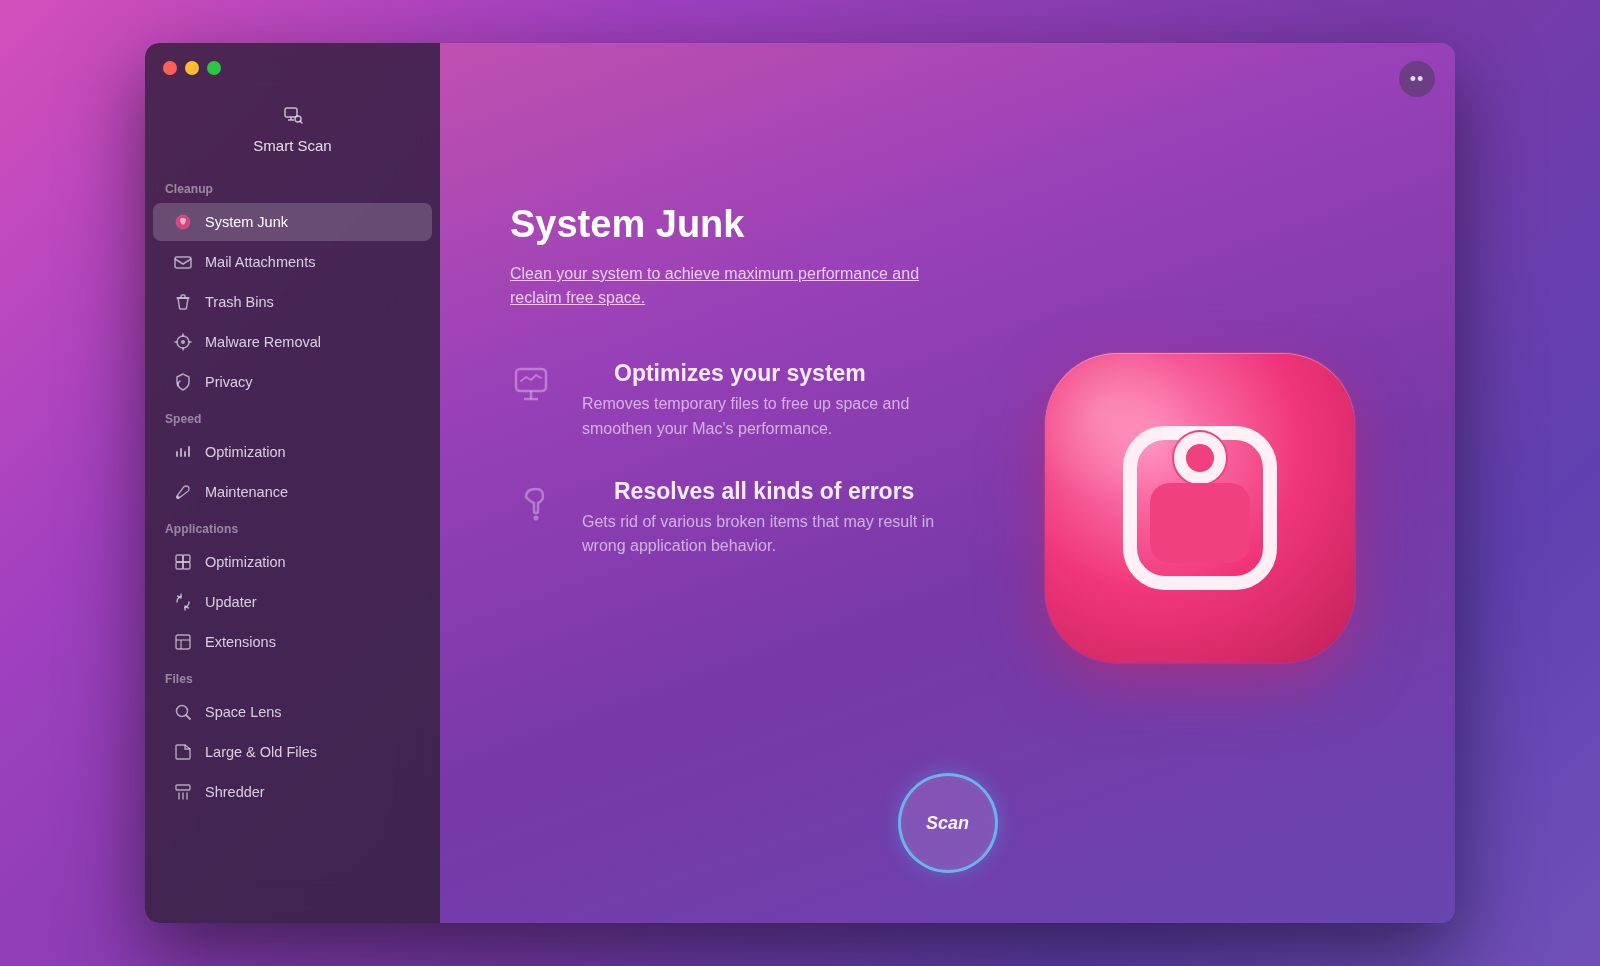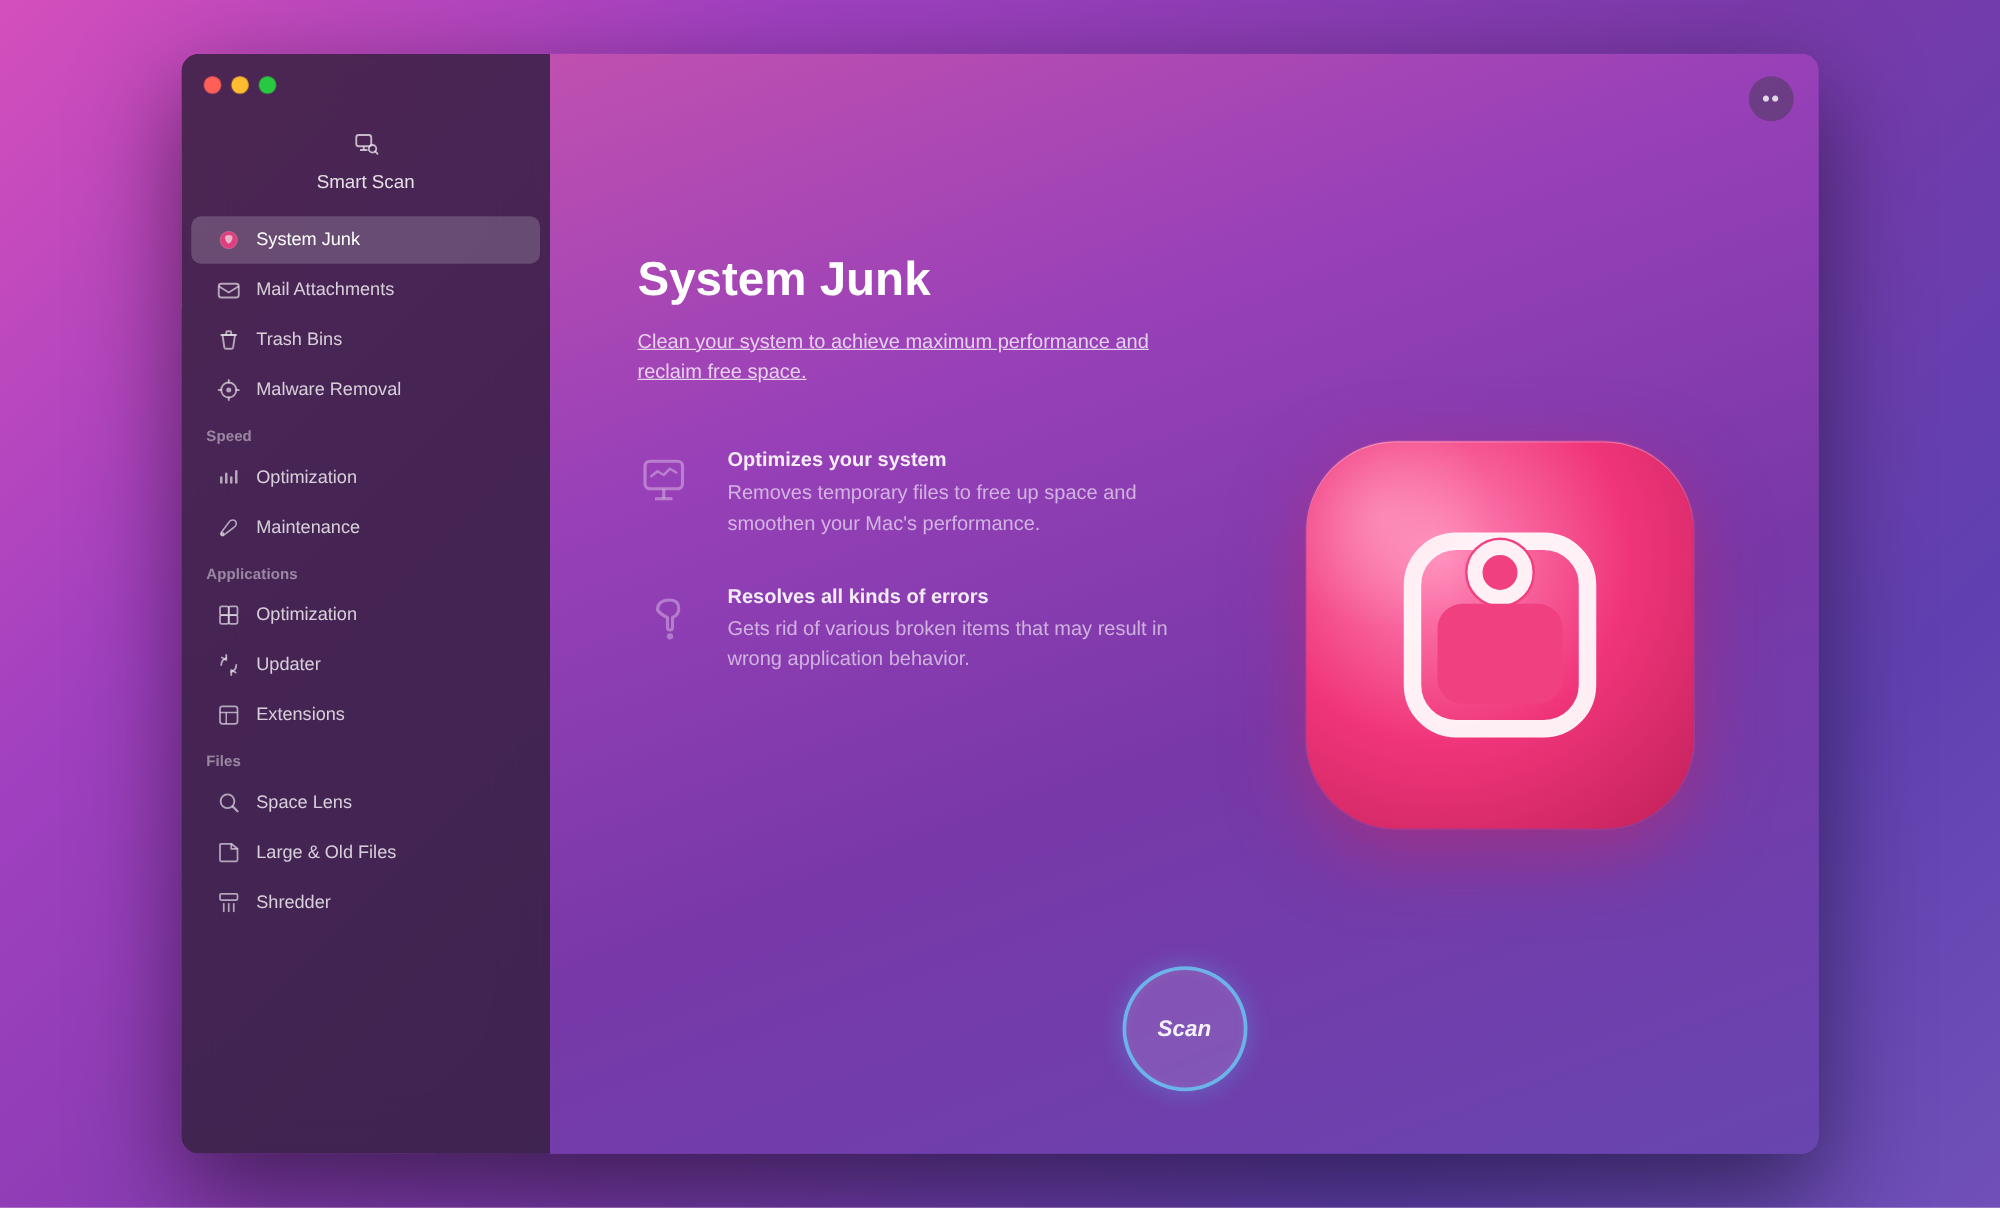--- a/index.html
+++ b/index.html
@@ -202,24 +202,25 @@
       justify-content: center;
     }
 
     .feature-icon svg {
       opacity: 0.6;
     }
 
     .feature-text {}
 
     .feature-title {
-      font-size: 16px;
+      font-size: 23px;
       font-weight: 600;
       color: rgba(255,255,255,0.9);
       margin-bottom: 5px;
+      margin-left: 32px;
     }
 
     .feature-desc {
       font-size: 16px;
       color: rgba(255,255,255,0.6);
       line-height: 1.55;
       max-width: 370px;
     }
 
     .content-right {
@@ -316,20 +317,21 @@
             <rect x="2" y="3" width="12" height="9" rx="2" stroke="rgba(255,255,255,0.8)" stroke-width="1.5" fill="none"></rect>
             <line x1="8" y1="12" x2="8" y2="15" stroke="rgba(255,255,255,0.8)" stroke-width="1.5"></line>
             <line x1="5" y1="15" x2="11" y2="15" stroke="rgba(255,255,255,0.8)" stroke-width="1.5"></line>
             <circle cx="15" cy="14" r="3" stroke="rgba(255,255,255,0.8)" stroke-width="1.5" fill="none"></circle>
             <line x1="17.1" y1="16.1" x2="19" y2="18" stroke="rgba(255,255,255,0.8)" stroke-width="1.5" stroke-linecap="round"></line>
           </svg>
         </div>
         <span class="label">Smart Scan</span>
       </div>
 
+      <div class="sidebar-section-label">Cleanup</div>
 
       <div class="sidebar-item active">
         <div class="sidebar-icon">
           <svg width="20" height="20" viewBox="0 0 20 20" fill="none">
             <circle cx="10" cy="10" r="7" fill="#f04080" stroke="rgba(255,255,255,0.3)" stroke-width="0.5"></circle>
             <path d="M7 8 Q7 6 10 6 Q13 6 13 8 Q13 11 10 13 Q7 11 7 8Z" fill="rgba(255,255,255,0.7)" stroke="none"></path>
           </svg>
         </div>
         <span>System Junk</span>
       </div>
@@ -363,20 +365,30 @@
             <line x1="10" y1="4" x2="10" y2="2" stroke="rgba(255,255,255,0.7)" stroke-width="1.5" stroke-linecap="round"></line>
             <line x1="10" y1="18" x2="10" y2="16" stroke="rgba(255,255,255,0.7)" stroke-width="1.5" stroke-linecap="round"></line>
             <line x1="4" y1="10" x2="2" y2="10" stroke="rgba(255,255,255,0.7)" stroke-width="1.5" stroke-linecap="round"></line>
             <line x1="18" y1="10" x2="16" y2="10" stroke="rgba(255,255,255,0.7)" stroke-width="1.5" stroke-linecap="round"></line>
             <circle cx="10" cy="10" r="2" fill="rgba(255,255,255,0.7)"></circle>
           </svg>
         </div>
         <span>Malware Removal</span>
       </div>
 
+      <div class="sidebar-item">
+        <div class="sidebar-icon">
+          <svg width="20" height="20" viewBox="0 0 20 20" fill="none">
+            <path d="M10 2 L4 5 L4 10 Q4 15 10 18 Q16 15 16 10 L16 5 Z" stroke="rgba(255,255,255,0.7)" stroke-width="1.5" fill="none"></path>
+            <path d="M7 9 L5 11" stroke="rgba(255,255,255,0.7)" stroke-width="1.5" stroke-linecap="round"></path>
+            <path d="M5 11 L5 14" stroke="rgba(255,255,255,0.7)" stroke-width="1.5" stroke-linecap="round"></path>
+          </svg>
+        </div>
+        <span>Privacy</span>
+      </div>
 
       <div class="sidebar-section-label">Speed</div>
 
       <div class="sidebar-item">
         <div class="sidebar-icon">
           <svg width="20" height="20" viewBox="0 0 20 20" fill="none">
             <line x1="4" y1="14" x2="4" y2="10" stroke="rgba(255,255,255,0.7)" stroke-width="2" stroke-linecap="round"></line>
             <line x1="8" y1="14" x2="8" y2="7" stroke="rgba(255,255,255,0.7)" stroke-width="2" stroke-linecap="round"></line>
             <line x1="12" y1="14" x2="12" y2="10" stroke="rgba(255,255,255,0.7)" stroke-width="2" stroke-linecap="round"></line>
             <line x1="16" y1="14" x2="16" y2="5" stroke="rgba(255,255,255,0.7)" stroke-width="2" stroke-linecap="round"></line>

